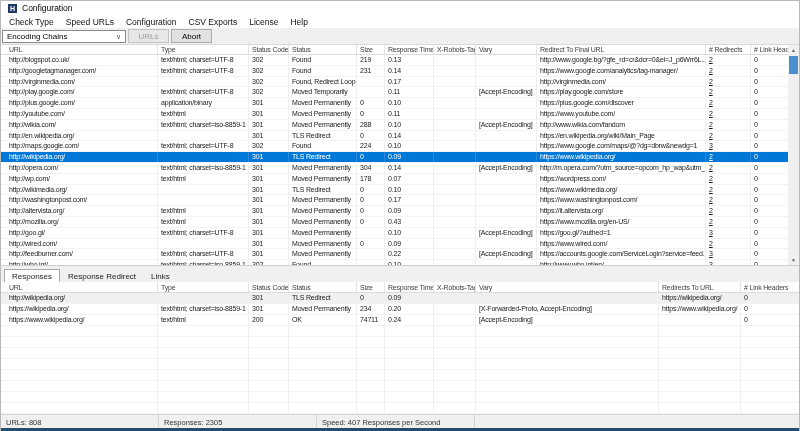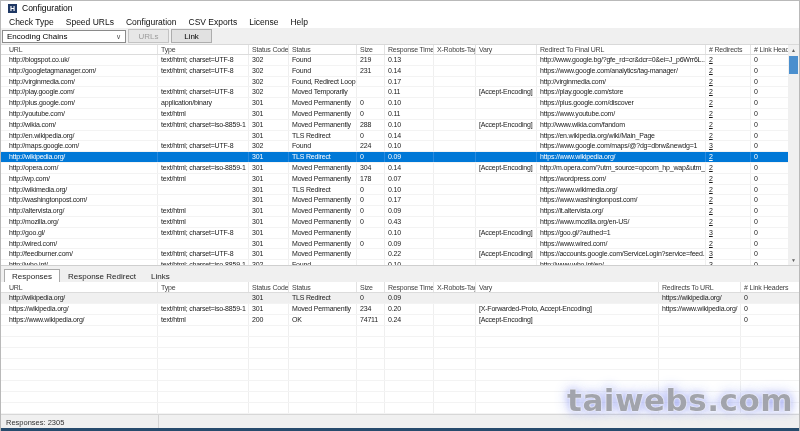--- a/index.html
+++ b/index.html
@@ -82,21 +82,21 @@
       <div class="mi">License</div>
       <div class="mi">Help</div>
     </div>
 
   <div class="toolbar">
     <div class="combo">
       <span>Encoding Chains</span>
       <span class="chev">∨</span>
     </div>
     <div class="btn disabled">URLs</div>
-    <div class="btn">Link</div>
+    <div class="btn">Abort</div>
   </div>
 
   <div id="main-table">
     <div class="tbl-header">
         <div class="cell hcell" style="width: 157px;">URL</div>
         <div class="cell hcell" style="width: 91px;">Type</div>
         <div class="cell hcell" style="width: 40px;">Status Code</div>
         <div class="cell hcell" style="width: 68px;">Status</div>
         <div class="cell hcell" style="width: 28px;">Size</div>
         <div class="cell hcell" style="width: 49px;">Response Time</div>
@@ -539,20 +539,21 @@
           <div class="cell" style="width: 49px;"></div>
           <div class="cell" style="width: 42px;"></div>
           <div class="cell" style="width: 183px;"></div>
           <div class="cell" style="width: 82px;"></div>
           <div class="cell" style="width: 60px;"></div>
         </div>
       </div>
   </div>
 
   <div class="statusbar">
+    <div class="seg" style="width:158px">URLs: 808</div>
     <div class="seg" style="width:158px">Responses: 2305</div>
+    <div class="seg" style="width:158px">Speed: 407 Responses per Second</div>
     <div class="seg" style="flex:1;border-right:none"></div>
   </div>
 
-  <div class="watermark">taiwebs.com</div>
   <div class="bottom-edge"></div>
 
 </div>
 
 </body></html>

